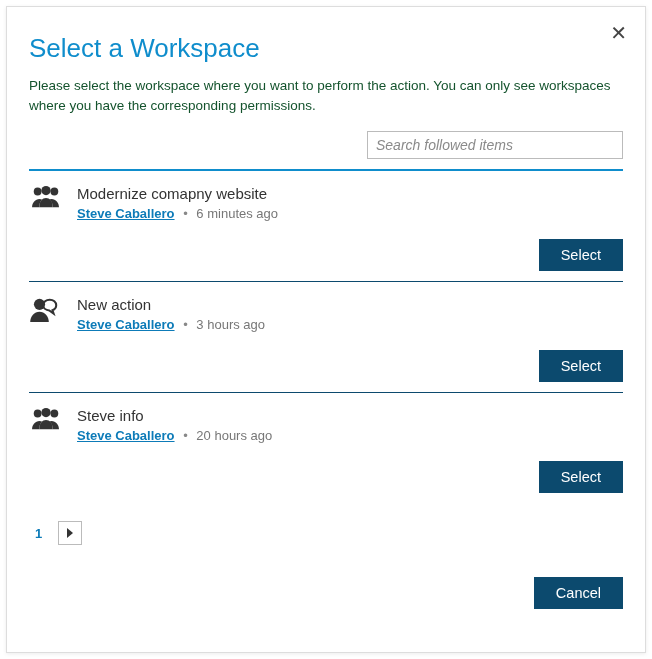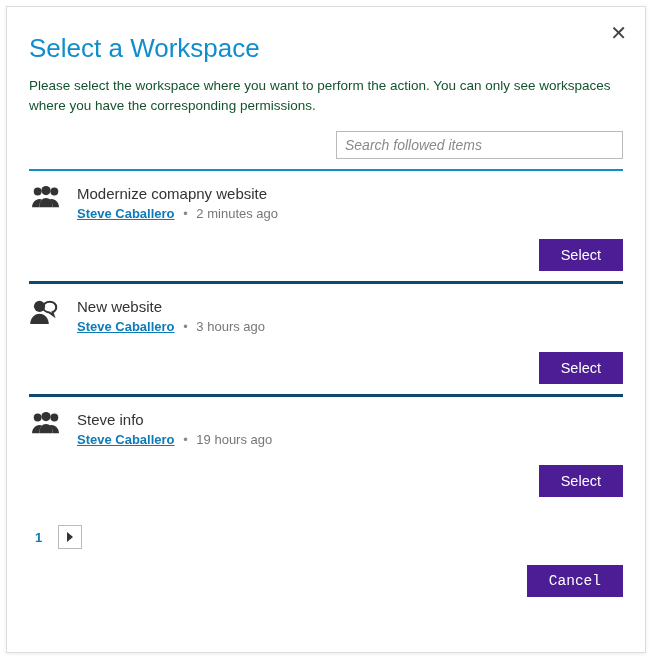--- a/index.html
+++ b/index.html
@@ -48,37 +48,37 @@
     color: #14532d;
     line-height: 1.45;
     margin-bottom: 16px;
   }
   .search-row {
     display: flex;
     justify-content: flex-end;
     margin-bottom: 10px;
   }
   .search-input {
-    width: 287px;
+    width: 256px;
     padding: 5px 8px;
     font-size: 14px;
     border: 1px solid #bbb;
     color: #333;
     font-style: italic;
     outline: none;
   }
   .search-input::placeholder { color: #8a8a8a; font-style: italic; }
   .blue-bar {
     height: 2px;
     background: #0f8dcc;
     margin-top: 6px;
   }
   .list {}
   .item {
-    border-bottom: 3px solid #0c4a6e;
+    border-bottom: 1px solid #0c4a6e;
     padding: 14px 0 10px 0;
   }
   .item:last-child { border-bottom: none; }
   .item-head {
     display: flex;
     align-items: flex-start;
     gap: 14px;
   }
   .icon-wrap {
     width: 34px;
@@ -102,21 +102,21 @@
   .dot {
     color: #888;
     margin: 0 5px;
   }
   .item-actions {
     display: flex;
     justify-content: flex-end;
     margin-top: 18px;
   }
   .btn {
-    background: #4c1d95;
+    background: #0c4a6e;
     color: #fff;
     border: none;
     font-size: 14.5px;
     padding: 8px 22px;
     cursor: pointer;
     font-family: inherit;
   }
   .footer-row {
     margin-top: 18px;
   }
@@ -139,22 +139,21 @@
     display: flex;
     align-items: center;
     justify-content: center;
     cursor: pointer;
     padding: 0;
   }
   .page-next svg { width: 8px; height: 10px; }
   .cancel-row {
     display: flex;
     justify-content: flex-end;
-    margin-top: 16px;
-    font-family: Liberation Mono, monospace;
+    margin-top: 32px;
   }
 </style>
 </head>
 <body>
 
 <div class="dialog">
   <div class="dialog-inner">
 
     <button class="close-x">✕</button>
 
@@ -178,40 +177,40 @@
               <path d="M3 24c0-5 3.5-9 8-9 1 0 1.9.2 2.7.5C12.3 17 11 19.3 11 22v2H3z"></path>
               <path d="M11 24v-2c0-4.4 3.1-8 7-8s7 3.6 7 8v2H11z"></path>
               <path d="M25 24v-2c0-2.7-1.3-5-3.7-6.5.8-.3 1.7-.5 2.7-.5 4.5 0 8 4 8 9h-7z"></path>
             </svg>
           </span>
           <div class="item-body">
             <div class="item-title">Modernize comapny website</div>
             <div class="meta">
               <a href="#" class="author">Steve Caballero</a>
               <span class="dot">•</span>
-              <span>2 minutes ago</span>
+              <span>6 minutes ago</span>
             </div>
           </div>
         </div>
         <div class="item-actions">
           <button class="btn">Select</button>
         </div>
       </div>
 
       <div class="item">
         <div class="item-head">
           <span class="icon-wrap">
             <svg viewBox="0 0 36 28" width="34" height="26" fill="currentColor">
               <circle cx="11" cy="9" r="6"></circle>
               <path d="M1 28c0-6 4.5-11 10-11s10 5 10 11H1z"></path>
               <path d="M22 4c4 0 7 2.6 7 6 0 2.4-1.6 4.4-4 5.3l1.2 3.7-4.7-3.4c-3.6-.3-6.5-2.7-6.5-5.6C15 6.6 18 4 22 4z" fill="none" stroke="currentColor" stroke-width="2.2"></path>
             </svg>
           </span>
           <div class="item-body">
-            <div class="item-title">New website</div>
+            <div class="item-title">New action</div>
             <div class="meta">
               <a href="#" class="author">Steve Caballero</a>
               <span class="dot">•</span>
               <span>3 hours ago</span>
             </div>
           </div>
         </div>
         <div class="item-actions">
           <button class="btn">Select</button>
         </div>
@@ -227,21 +226,21 @@
               <path d="M3 24c0-5 3.5-9 8-9 1 0 1.9.2 2.7.5C12.3 17 11 19.3 11 22v2H3z"></path>
               <path d="M11 24v-2c0-4.4 3.1-8 7-8s7 3.6 7 8v2H11z"></path>
               <path d="M25 24v-2c0-2.7-1.3-5-3.7-6.5.8-.3 1.7-.5 2.7-.5 4.5 0 8 4 8 9h-7z"></path>
             </svg>
           </span>
           <div class="item-body">
             <div class="item-title">Steve info</div>
             <div class="meta">
               <a href="#" class="author">Steve Caballero</a>
               <span class="dot">•</span>
-              <span>19 hours ago</span>
+              <span>20 hours ago</span>
             </div>
           </div>
         </div>
         <div class="item-actions">
           <button class="btn">Select</button>
         </div>
       </div>
 
     </div>
 

